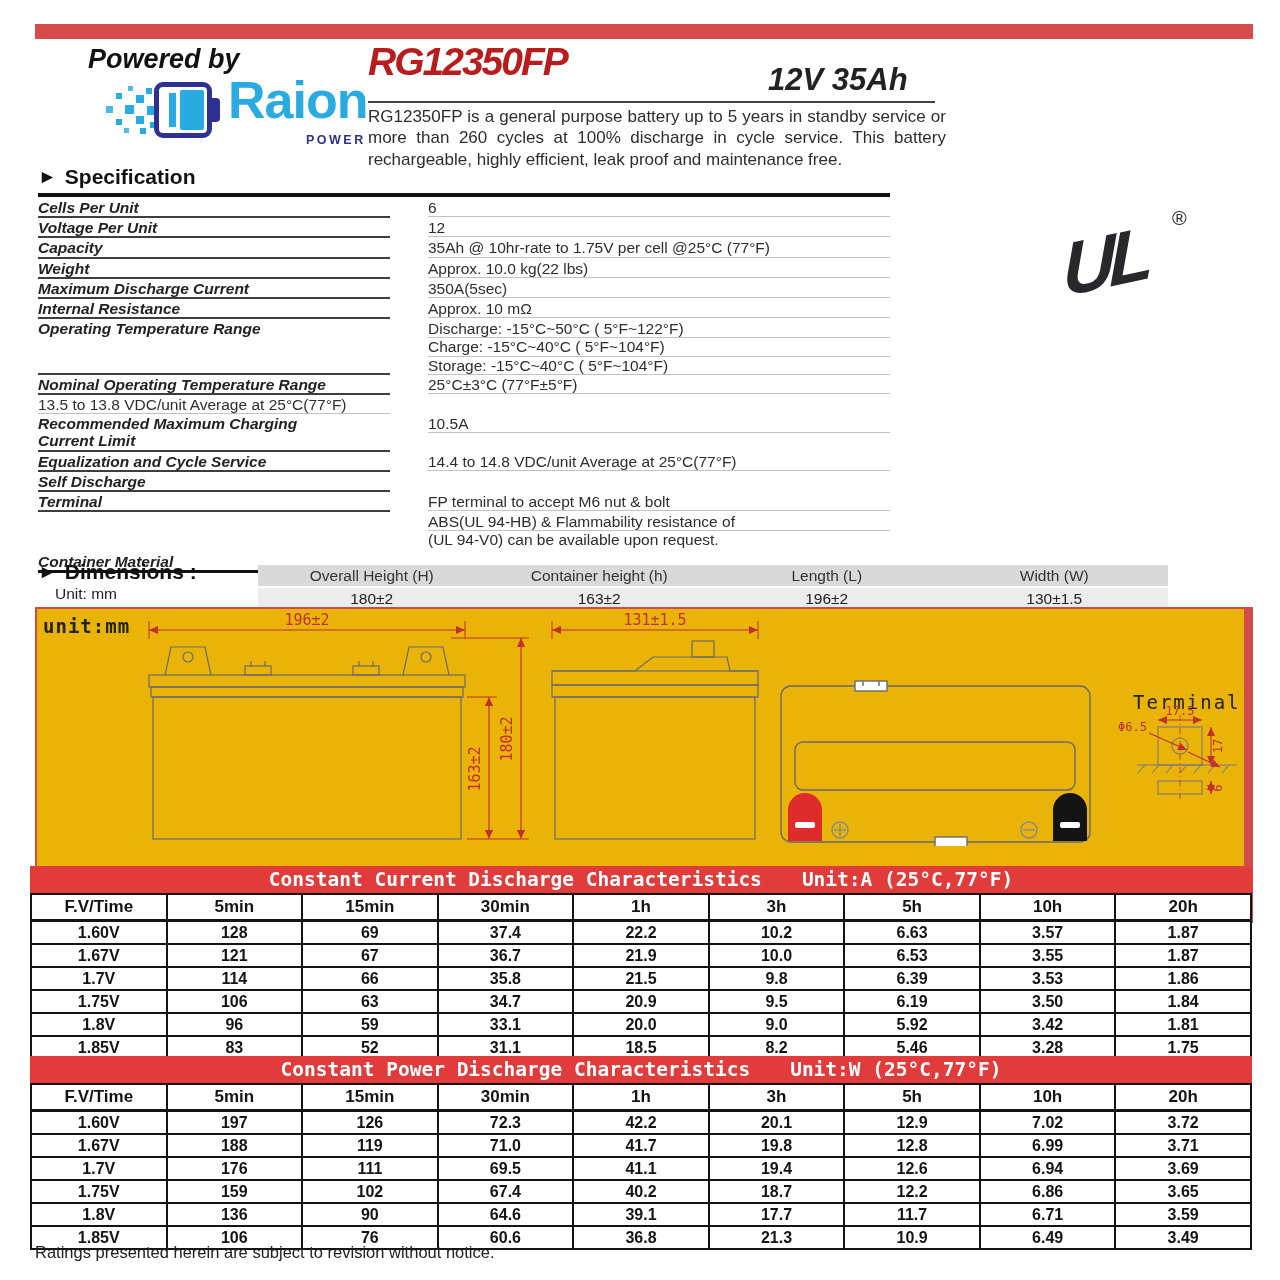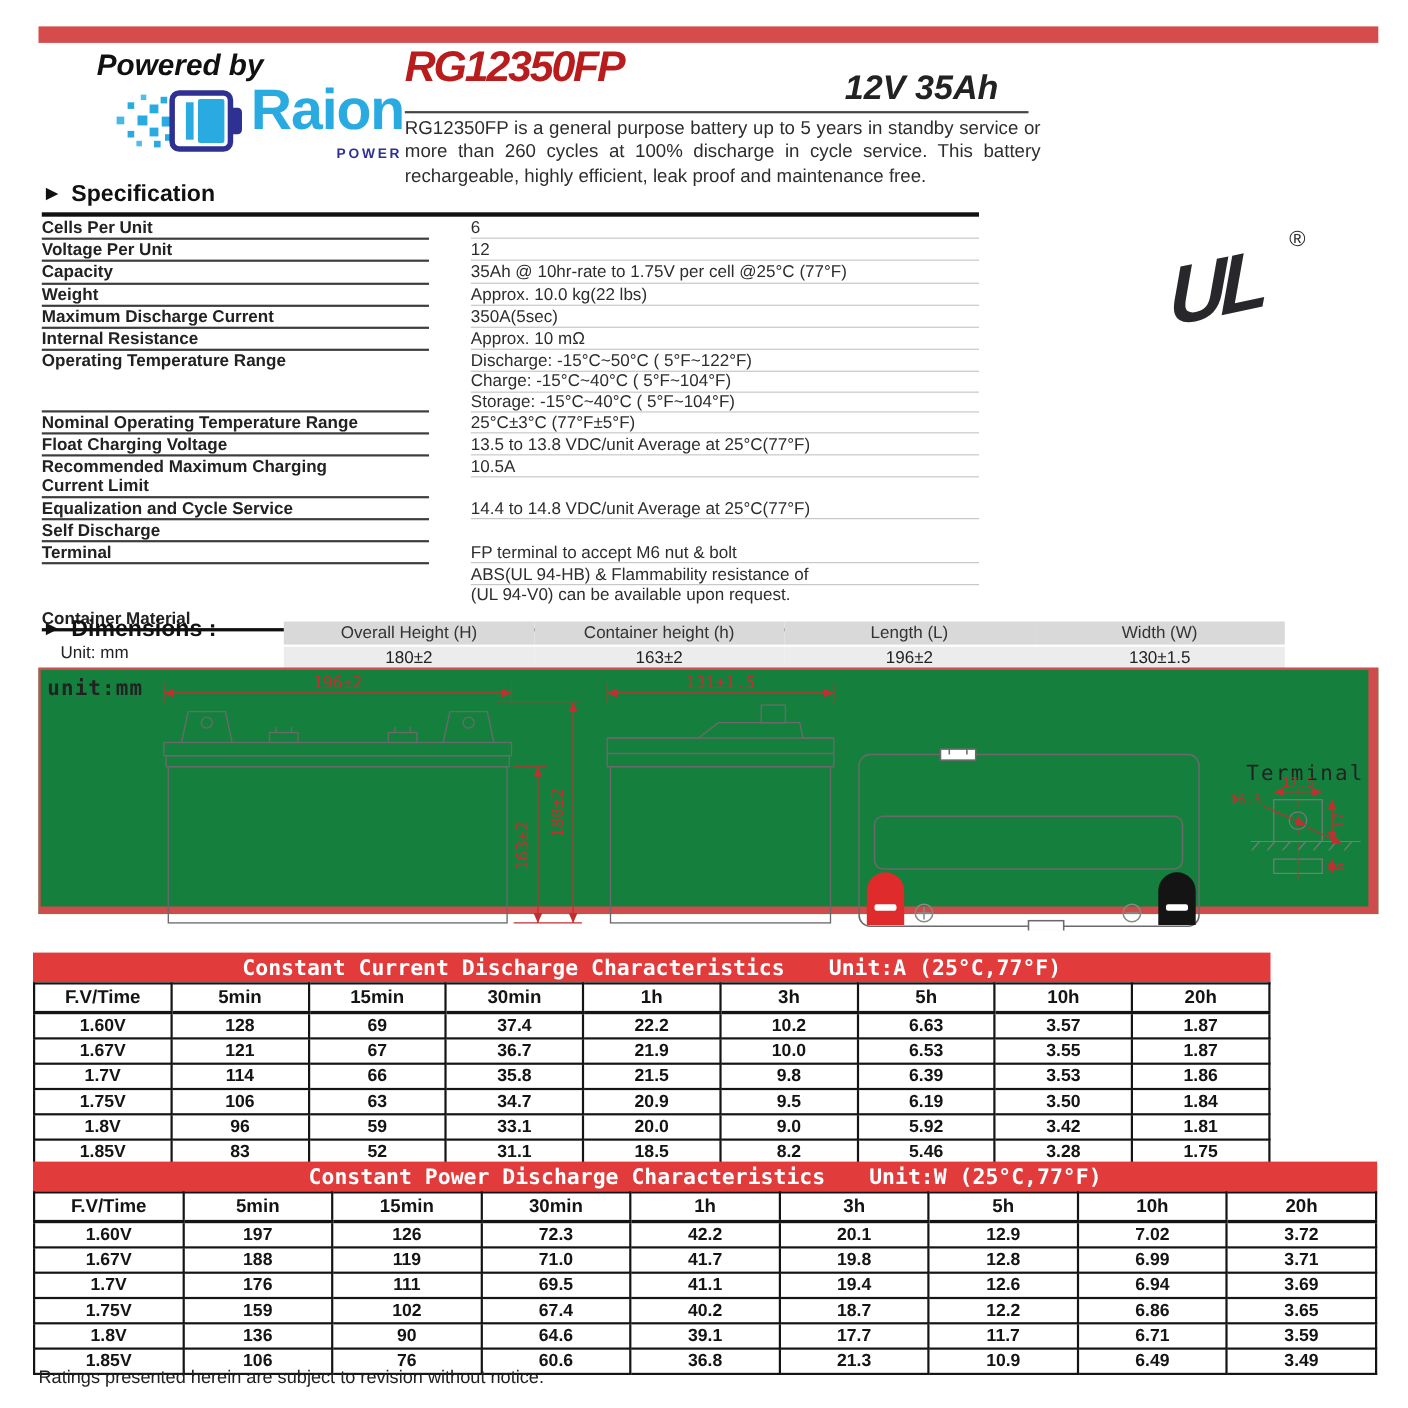--- a/index.html
+++ b/index.html
@@ -33,44 +33,44 @@
     color:#28282c;letter-spacing:-6px;transform:rotate(-12deg) skewX(-12deg);}
   .ul-reg{position:absolute;left:122px;top:2px;font-size:20px;color:#28282c;}
 
   
   .sec-head{font-size:21px;font-weight:bold;color:#111;display:flex;align-items:center;gap:8px;}
   .sec-arrow{font-size:19px;}
   .spec-head{left:38px;top:165px;}
   .spec-rule{left:38px;top:193px;width:852px;height:4px;background:#111;}
   .spec-table{left:38px;top:198px;width:852px;border-bottom:3px solid #111;}
   .spec-row{display:grid;grid-template-columns:352px 1fr;column-gap:38px;}
-  .spec-label{border-bottom:2px solid #3d3d3d;font-weight:bold;font-size:15.5px;line-height:17.2px;color:#222;padding-top:1px;}
+  .spec-label{border-bottom:2px solid #3d3d3d;font-weight:bold;font-size:15.5px;line-height:17.2px;color:#222;padding-top:1px;font-style:italic;}
   .spec-value{padding-top:1px;}
   .spec-value-line{border-bottom:1px solid #c3c3c3;font-size:15.5px;line-height:17.2px;color:#2d2d2d;}
   .spec-row:last-child .spec-label{border-bottom:none;margin-top:40px;}
   .spec-row:last-child .spec-value-line:last-child{border-bottom:none;}
 
   
   .dims-head{left:38px;top:560px;}
   .dims-unit{left:55px;top:585px;font-size:15.5px;color:#222;}
   .dims-table{left:258px;top:565px;width:910px;}
   .dims-row{display:grid;grid-template-columns:1fr 1fr 1fr 1fr;}
   .dims-row + .dims-row{margin-top:2px;}
   .dim-h{background:#D9D9D9;text-align:center;font-size:15.5px;color:#333;height:21px;line-height:21px;}
   .dim-v{background:#ECECEC;text-align:center;font-size:15.5px;color:#222;height:21px;line-height:21px;}
 
   
-  .panel{left:35px;top:607px;width:1218px;height:224px;box-sizing:border-box;background:#15803d;
+  .panel{left:35px;top:607px;width:1218px;height:316px;box-sizing:border-box;background:#eab308;
     border:2px solid #D04B4B;border-right-width:9px;border-bottom-width:7px;}
   .unitmm{position:absolute;left:6px;top:6px;font-family:"DejaVu Sans Mono",monospace;font-weight:600;
     font-size:19px;letter-spacing:1px;color:#222;}
   .panel svg{position:absolute;left:0;top:0;}
 
   
-  .disc-wrap{left:30px;top:866px;width:1125px;}
+  .disc-wrap{left:30px;top:866px;width:1222px;}
   .disc-wrap2{left:30px;top:1056px;width:1222px;}
   .band{height:27px;background:#E23B3C;color:#fff;display:flex;align-items:center;justify-content:center;
     gap:40px;font-family:"DejaVu Sans Mono",monospace;font-weight:bold;font-size:19.5px;white-space:nowrap;}
   .disc{width:100%;border-collapse:collapse;table-layout:fixed;background:#fff;}
   .disc th,.disc td{border:2px solid #141414;text-align:center;font-weight:bold;padding:0;
     height:21px;font-size:16px;line-height:20px;color:#141414;}
   .disc thead th{height:24px;font-size:17px;border-bottom:3px solid #141414;}
 
   .footer{left:35px;top:1243px;font-size:16.5px;color:#222;}
 
@@ -183,23 +183,20 @@
     </div>
     <div class="spec-row">
       <div class="spec-label">
         <div class="spec-label-line">Nominal Operating Temperature Range</div>
       </div>
       <div class="spec-value">
         <div class="spec-value-line">25°C±3°C (77°F±5°F)</div>
       </div>
     </div>
     <div class="spec-row">
-      <div class="spec-label">
-        <div class="spec-label-line">Float Charging Voltage</div>
-      </div>
       <div class="spec-value">
         <div class="spec-value-line">13.5 to 13.8 VDC/unit Average at  25°C(77°F)</div>
       </div>
     </div>
     <div class="spec-row">
       <div class="spec-label">
         <div class="spec-label-line">Recommended Maximum Charging</div>
         <div class="spec-label-line">Current Limit</div>
       </div>
       <div class="spec-value">

